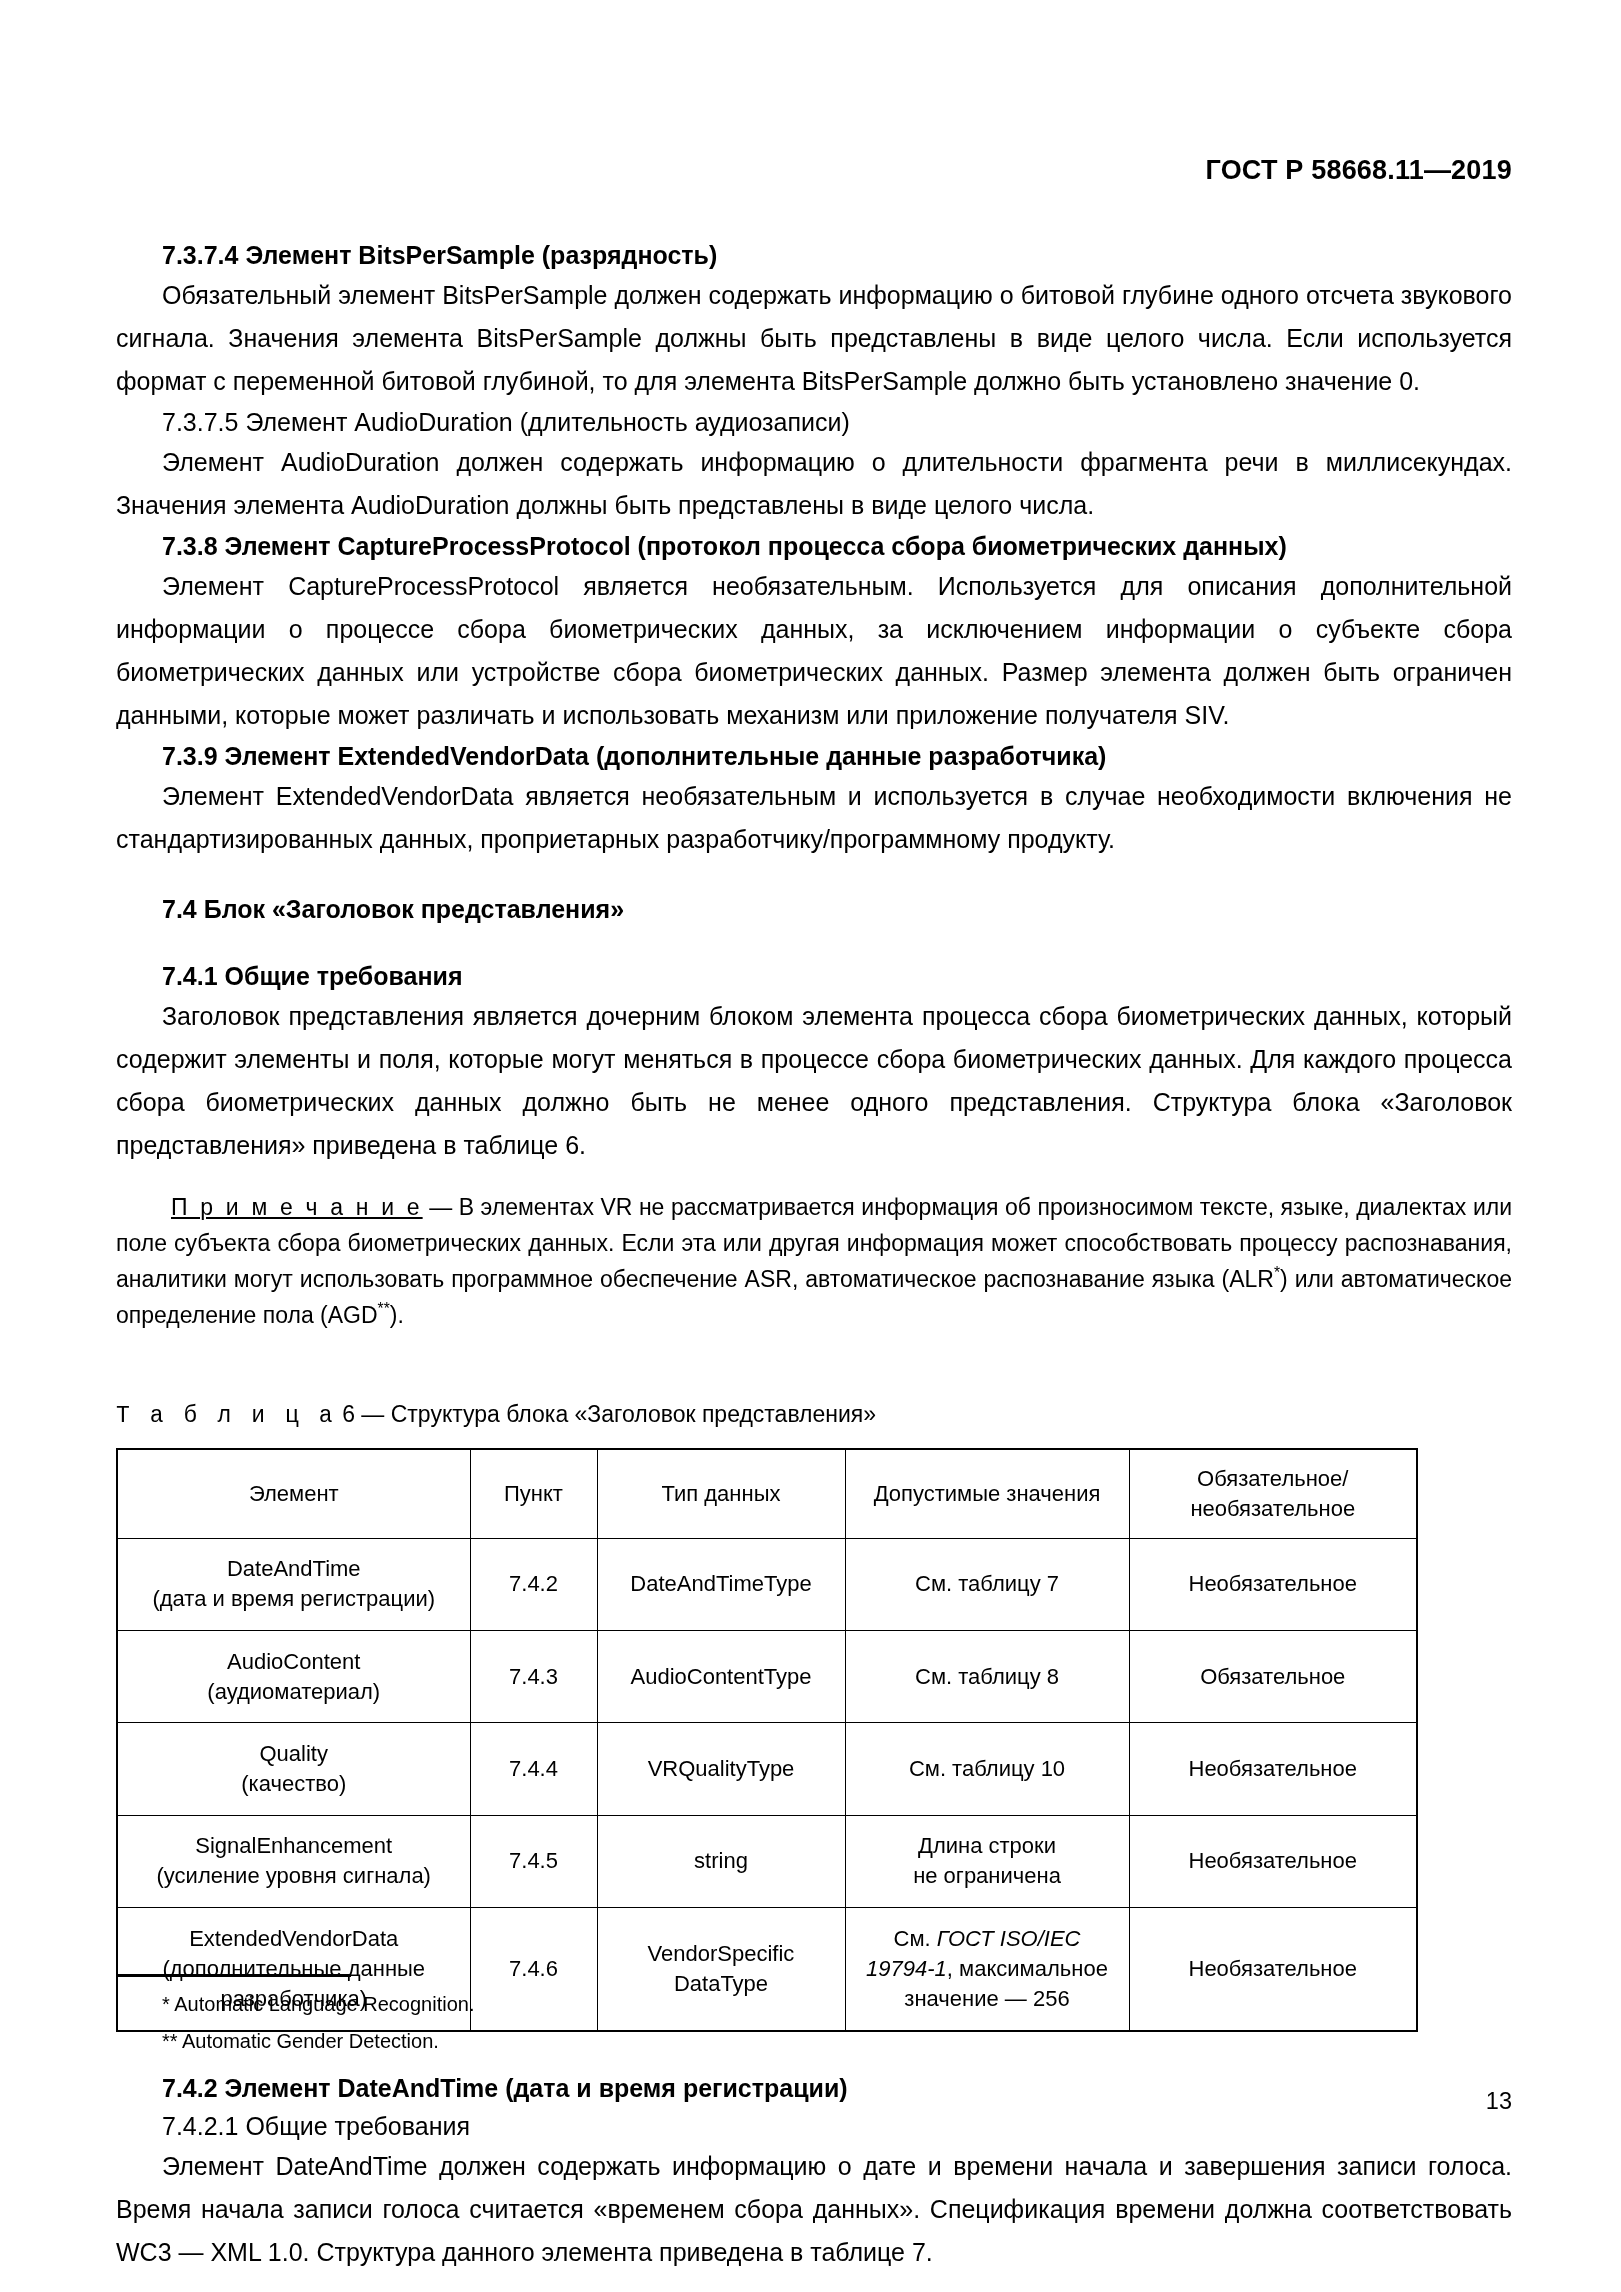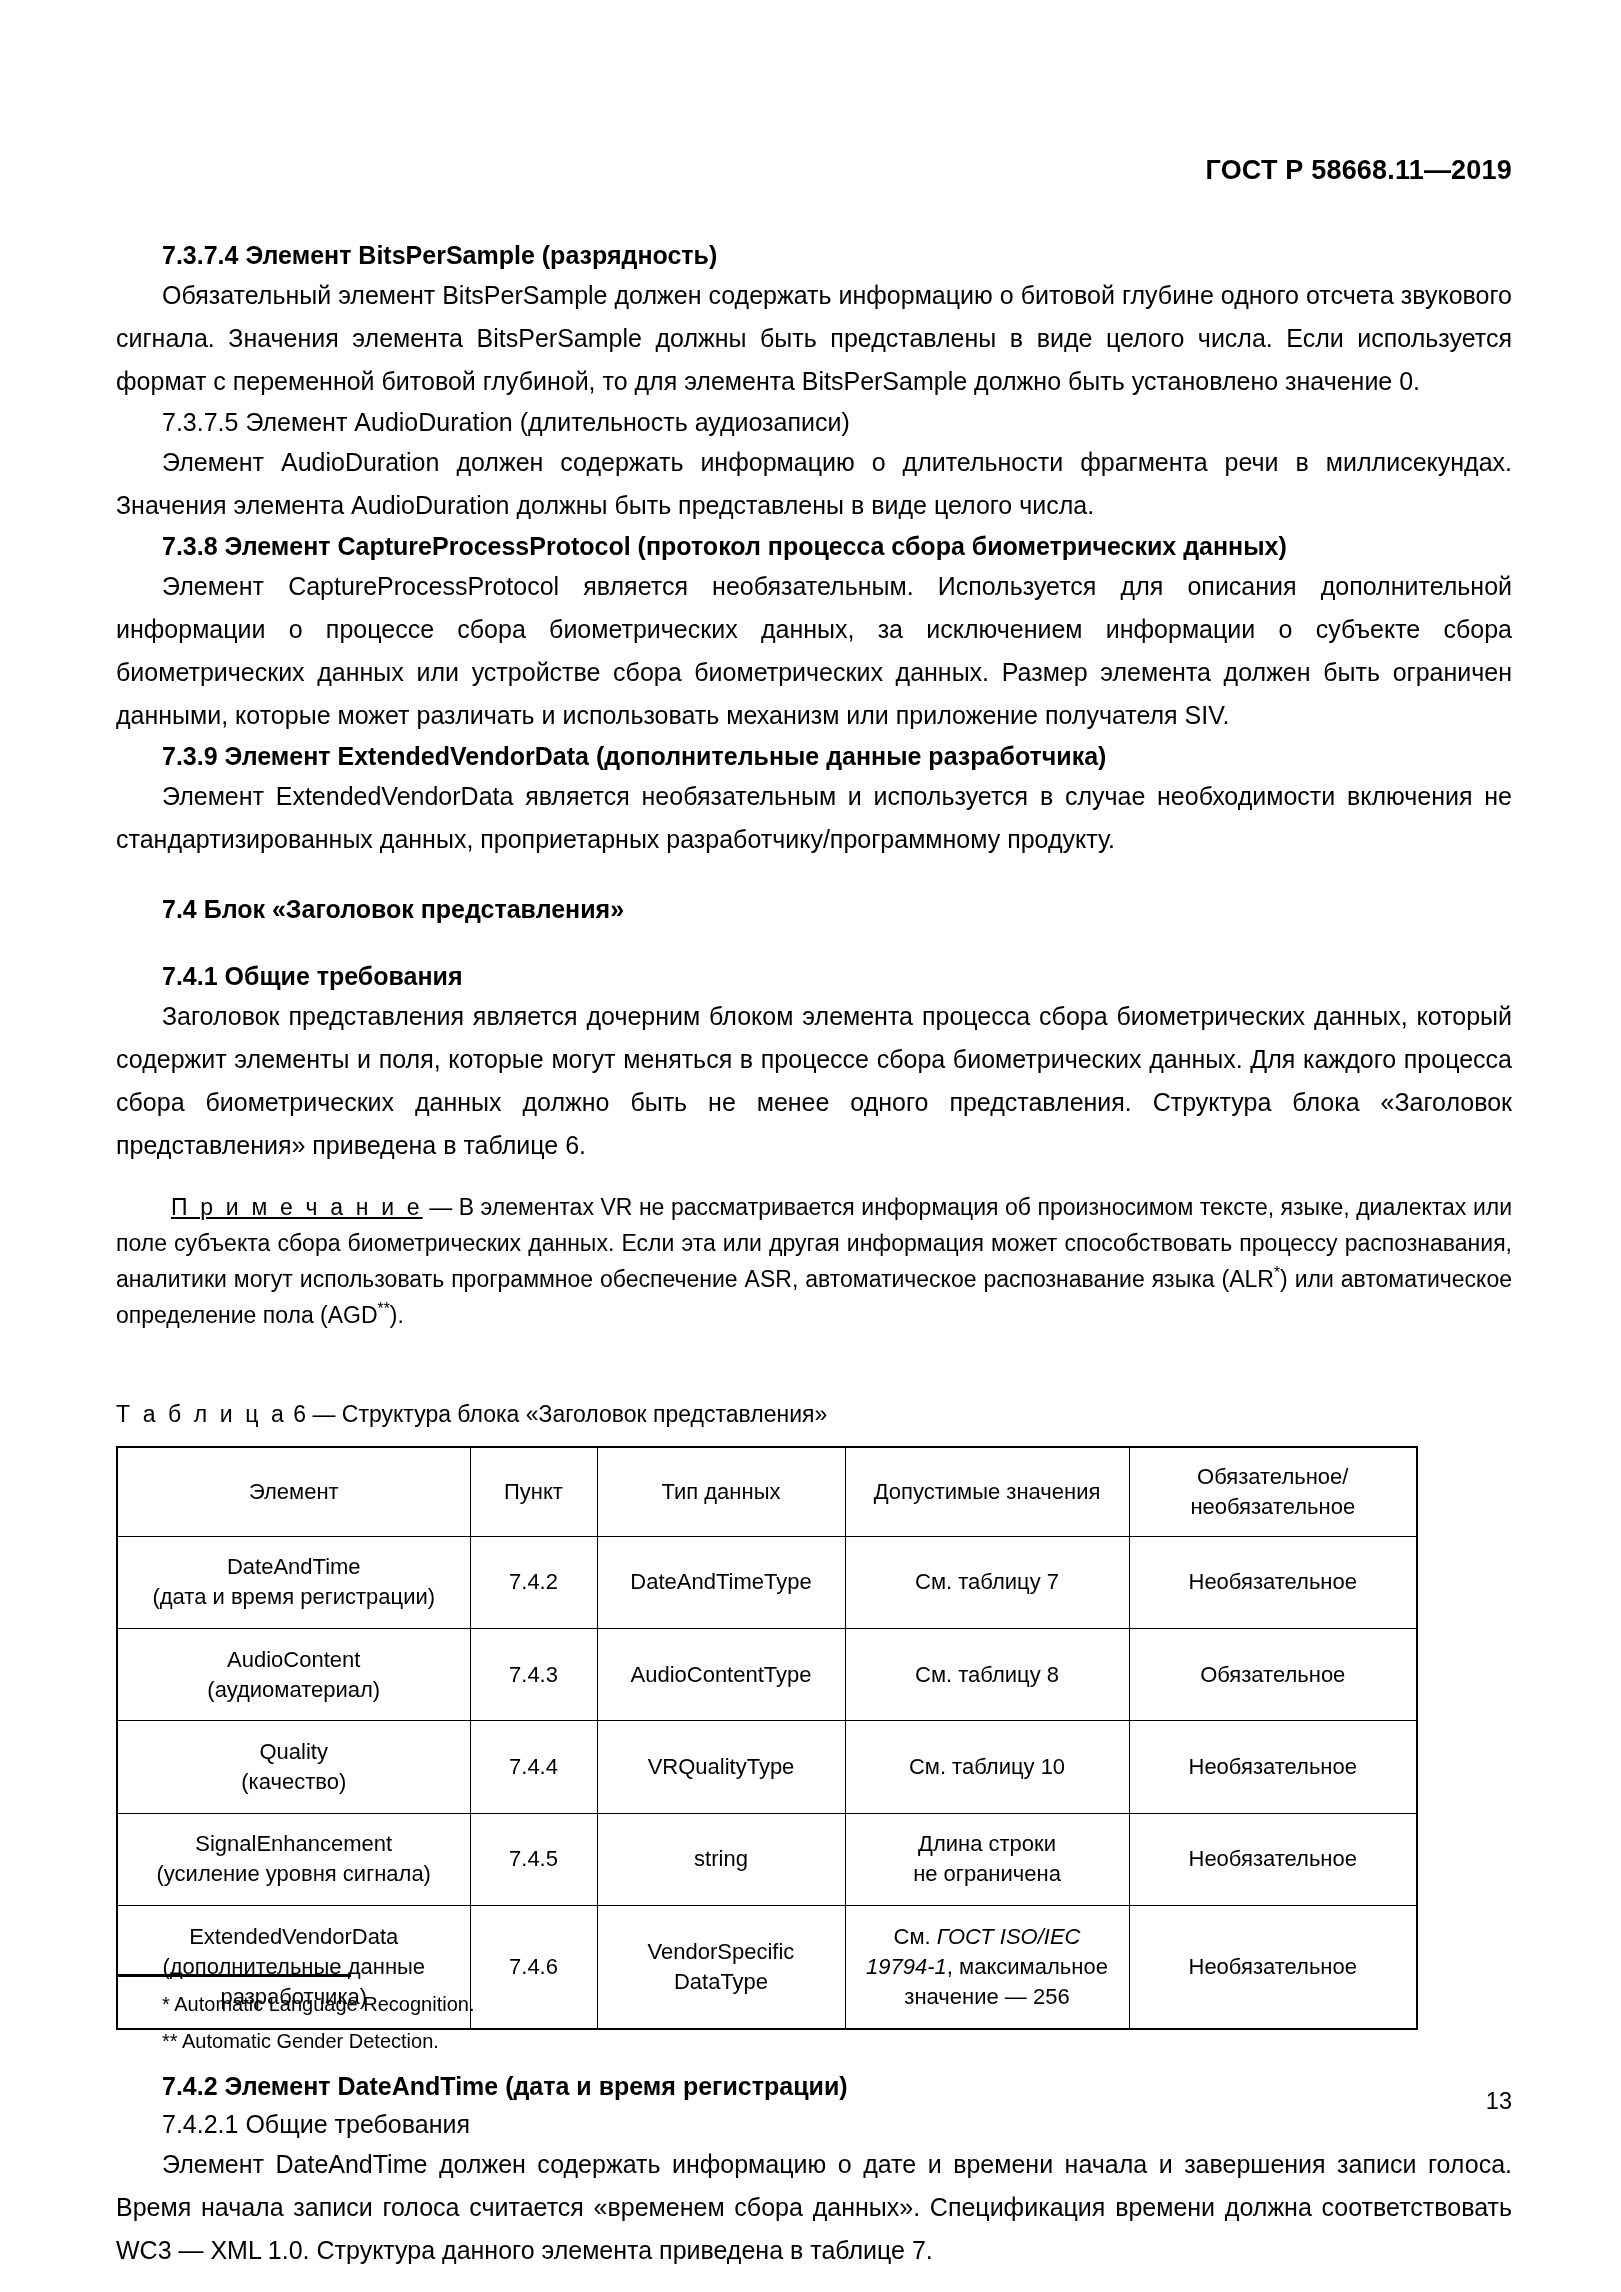--- a/index.html
+++ b/index.html
@@ -92,20 +92,21 @@
   }
   
   .table-caption {
     font-size: 23px;
     line-height: 31px;
     margin: 0;
     letter-spacing: 0;
   }
   .table-caption .sp {
     letter-spacing: 3.1px;
+    font-family: Liberation Mono, monospace;
   }
   
   table.struct {
     border-collapse: collapse;
     width: 1301px;
     margin-top: 16.7px;
     table-layout: fixed;
     padding-left: 32px;
   }
   table.struct col.c1 { width: 353px; }

